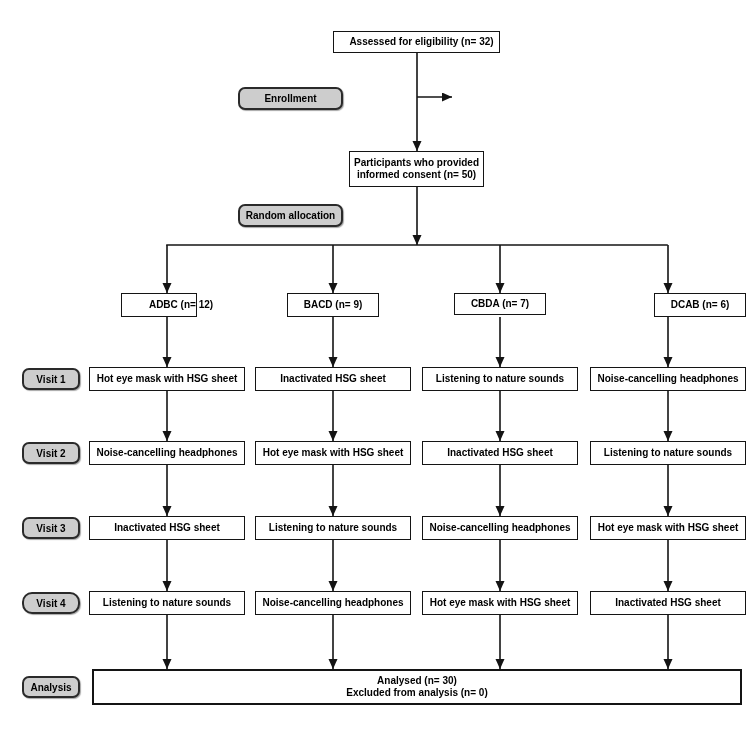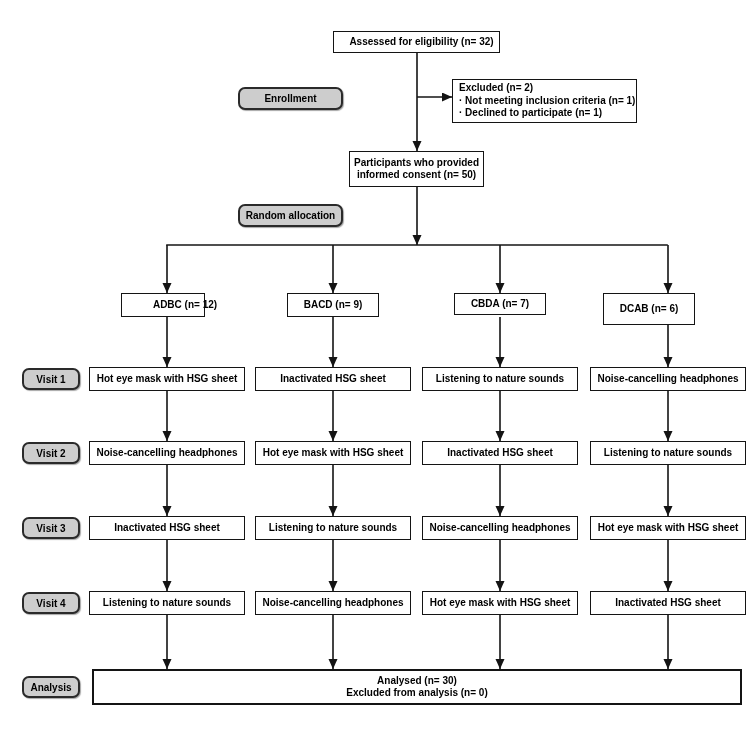--- a/index.html
+++ b/index.html
@@ -112,44 +112,39 @@
 
       <line x1="167" y1="615" x2="167" y2="669" marker-end="url(#ah)"></line>
       <line x1="333" y1="615" x2="333" y2="669" marker-end="url(#ah)"></line>
       <line x1="500" y1="615" x2="500" y2="669" marker-end="url(#ah)"></line>
       <line x1="668" y1="615" x2="668" y2="669" marker-end="url(#ah)"></line>
     </g>
   </svg>
 
   <div class="node" style="left:333px;top:31px;width:167px;height:22px;border-width:1.5px;padding-left:10px;">Assessed for eligibility (n= 32)</div>
 
-  <div class="node left-align" style="left:452px;top:79px;width:185px;height:44px;border-width:1.5px;">
-    <span>Excluded (n= 2)</span>
-    <span>· Not meeting inclusion criteria (n= 1)</span>
-    <span>· Declined to participate (n= 1)</span>
-  </div>
 
   <div class="pill" style="left:238px;top:87px;width:105px;height:23px;">Enrollment</div>
 
   <div class="node" style="left:349px;top:151px;width:135px;height:36px;border-width:1.5px;">
     <span>Participants who provided</span>
     <span>informed consent (n= 50)</span>
   </div>
 
   <div class="pill" style="left:238px;top:204px;width:105px;height:23px;">Random allocation</div>
 
-  <div class="node" style="left:121px;top:293px;width:84px;height:24px;padding-left:44px;">ADBC (n= 12)</div>
+  <div class="node" style="left:121px;top:293px;width:76px;height:24px;padding-left:44px;">ADBC (n= 12)</div>
   <div class="node" style="left:287px;top:293px;width:92px;height:24px;">BACD (n= 9)</div>
   <div class="node" style="left:454px;top:293px;width:92px;height:22px;">CBDA (n= 7)</div>
-  <div class="node" style="left:603px;top:293px;width:92px;height:32px;">DCAB (n= 6)</div>
+  <div class="node" style="left:654px;top:293px;width:92px;height:24px;">DCAB (n= 6)</div>
 
   <div class="pill" style="left:22px;top:368px;width:58px;height:22px;">Visit 1</div>
   <div class="pill" style="left:22px;top:442px;width:58px;height:22px;">Visit 2</div>
   <div class="pill" style="left:22px;top:517px;width:58px;height:22px;">Visit 3</div>
-  <div class="pill" style="left:22px;top:592px;width:58px;height:22px;">Visit 4</div>
+  <div class="pill" style="left:22px;top:592px;width:58px;height:22px;border-radius:10px;">Visit 4</div>
 
   <div class="node" style="left:89px;top:367px;width:156px;height:24px;">Hot eye mask with HSG sheet</div>
   <div class="node" style="left:255px;top:367px;width:156px;height:24px;">Inactivated HSG sheet</div>
   <div class="node" style="left:422px;top:367px;width:156px;height:24px;">Listening to nature sounds</div>
   <div class="node" style="left:590px;top:367px;width:156px;height:24px;">Noise-cancelling headphones</div>
 
   <div class="node" style="left:89px;top:441px;width:156px;height:24px;">Noise-cancelling headphones</div>
   <div class="node" style="left:255px;top:441px;width:156px;height:24px;">Hot eye mask with HSG sheet</div>
   <div class="node" style="left:422px;top:441px;width:156px;height:24px;">Inactivated HSG sheet</div>
   <div class="node" style="left:590px;top:441px;width:156px;height:24px;">Listening to nature sounds</div>

